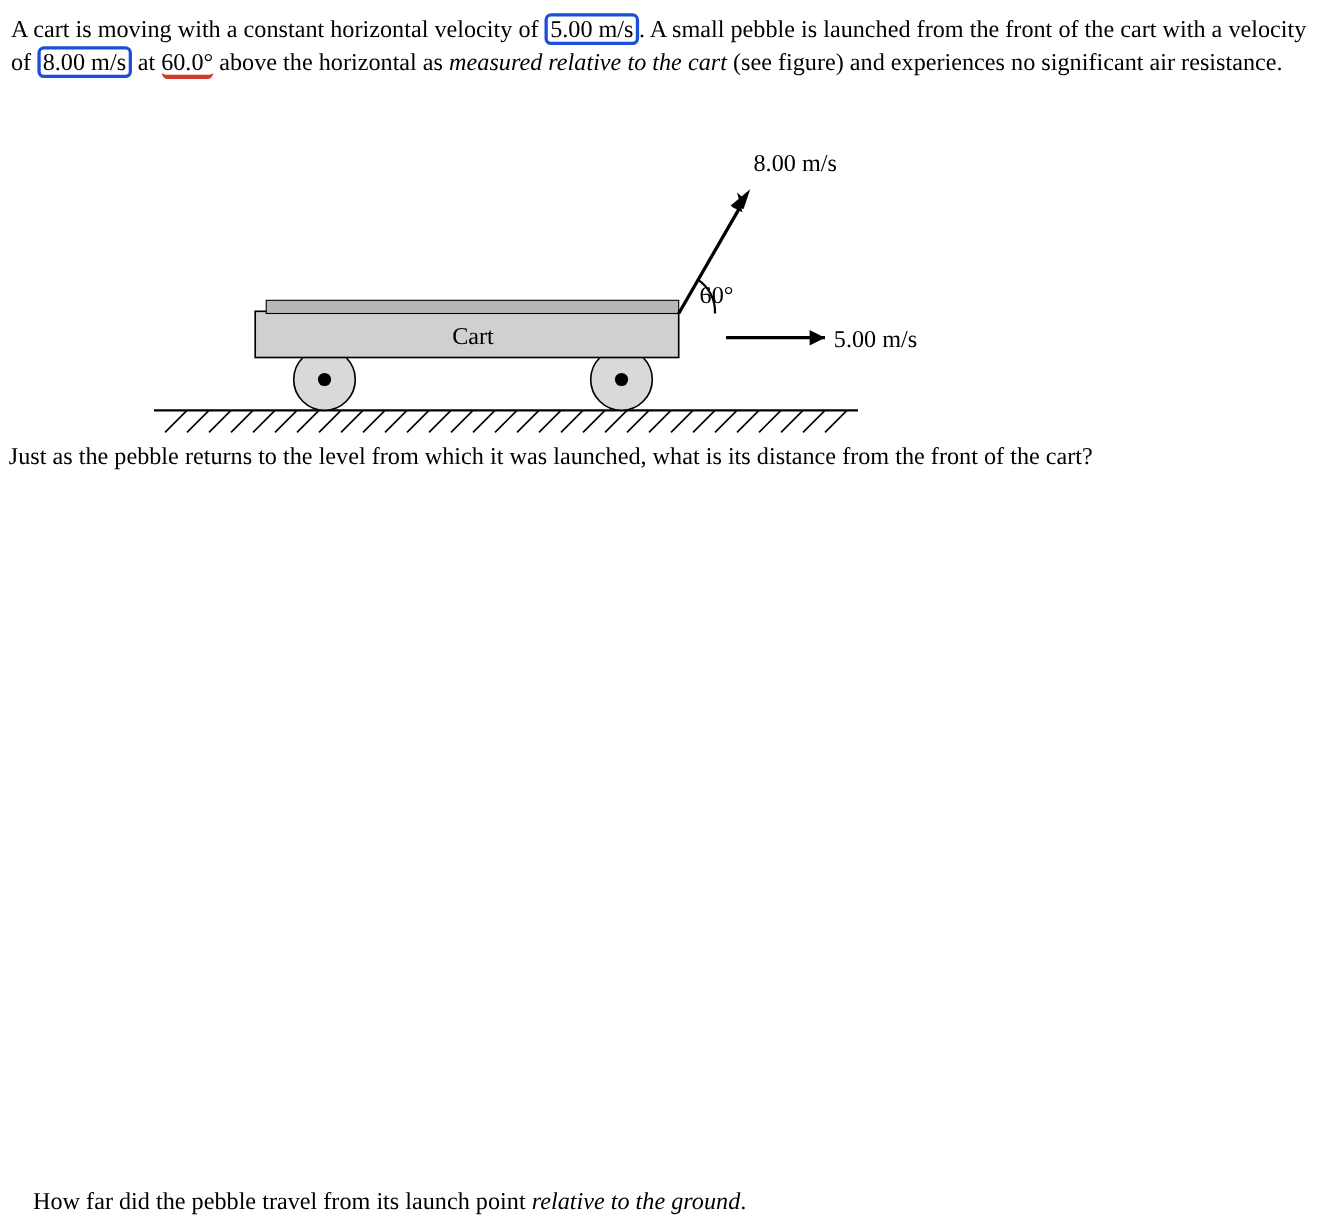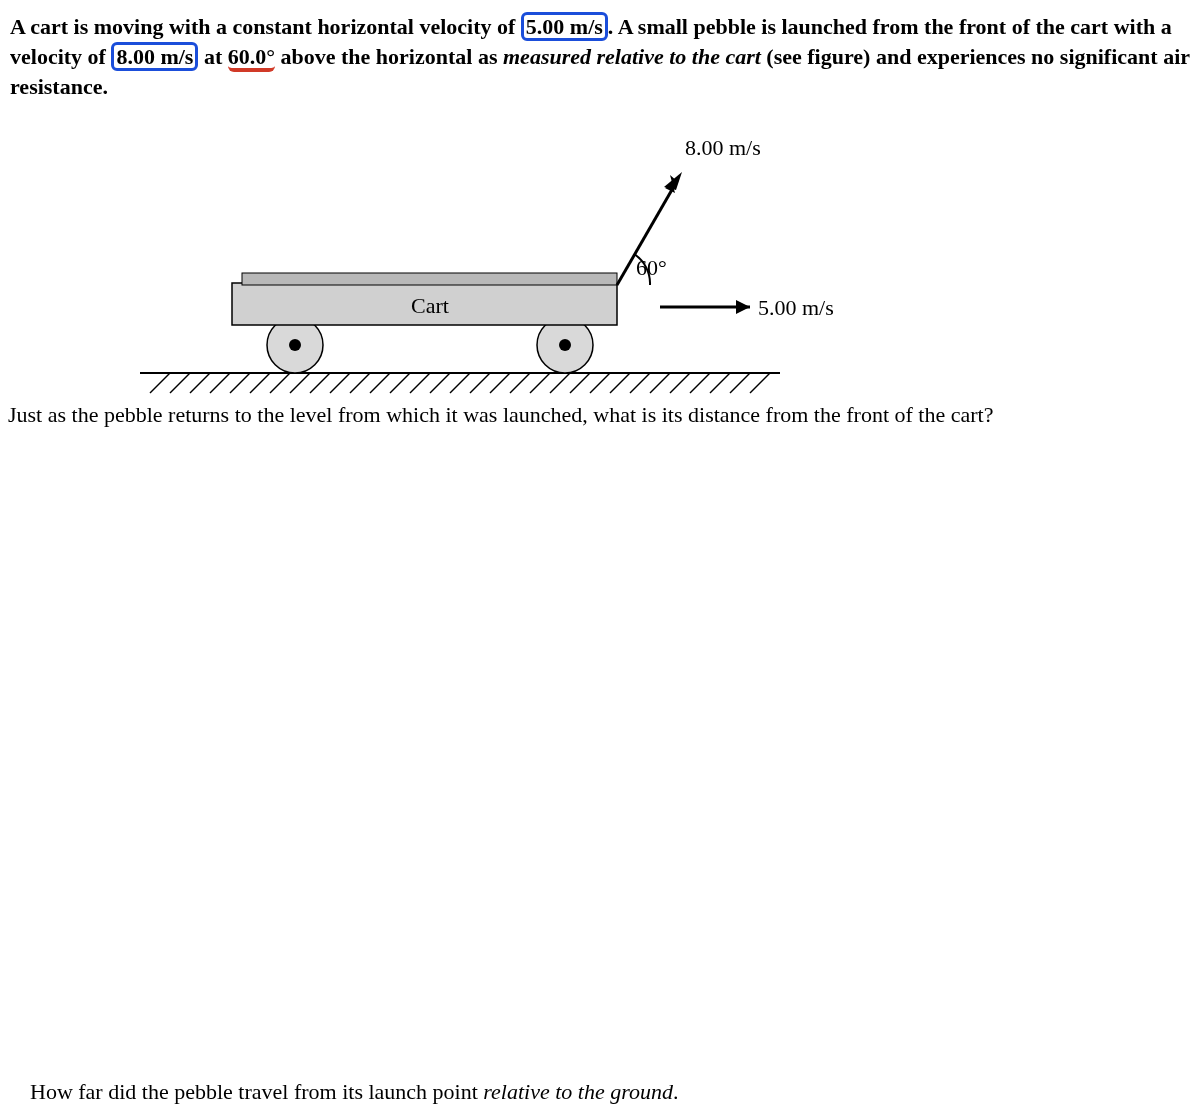--- a/index.html
+++ b/index.html
@@ -11,21 +11,20 @@
       font-size: 22px;
       color: #000;
       line-height: 1.35;
       position: relative;
     }
     .para1 {
       position: absolute;
       left: 10px;
       top: 12px;
       width: 1180px;
-      font-weight: bold;
     }
     .para2 {
       position: absolute;
       left: 8px;
       top: 400px;
       width: 1180px;
     }
     .para3 {
       position: absolute;
       left: 12px;

